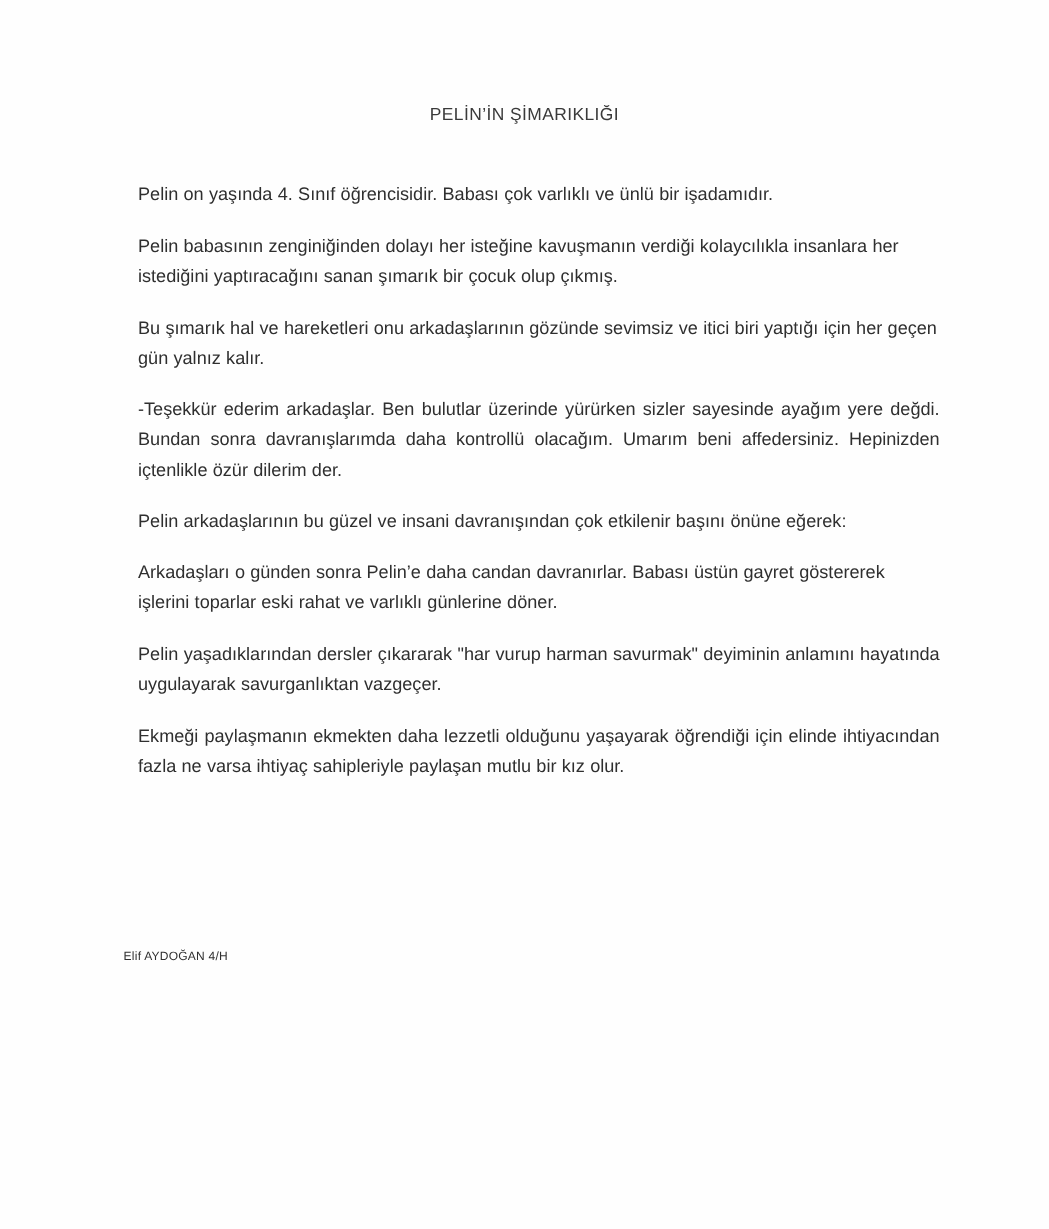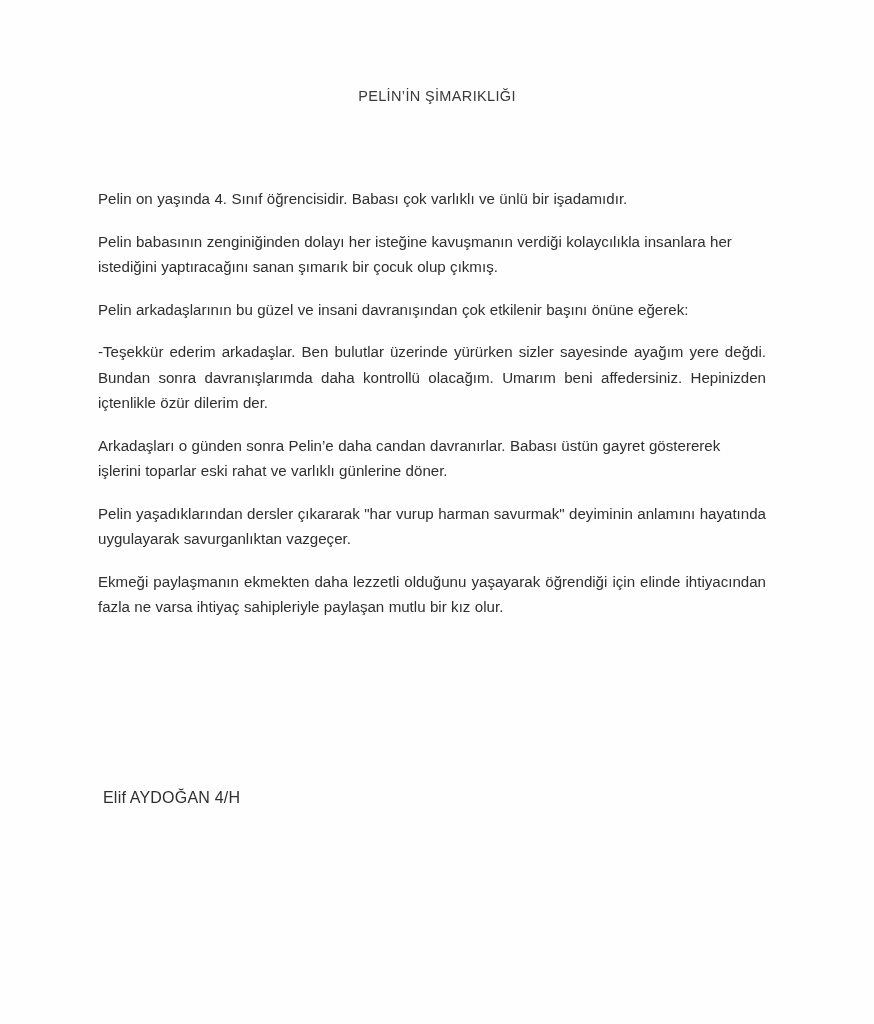--- a/index.html
+++ b/index.html
@@ -46,24 +46,23 @@
     top: 88px;
     text-align: center;
     font-size: 14.5px;
     letter-spacing: 0.35px;
     color: #3a3a3a;
     font-weight: 400;
   }
 
   .body-block {
     position: absolute;
-    left: 98px;
+    left: 115px;
     top: 150px;
     width: 668px;
-    margin-top: 36px;
   }
 
   p.para {
     margin: 0 0 17px 0;
     font-size: 15.1px;
     line-height: 25.5px;
     color: #2f2f2f;
     text-align: justify;
     text-justify: inter-word;
     word-spacing: 0.2px;
@@ -71,39 +70,40 @@
 
   
   p.para.align-left {
     text-align: left;
   }
 
   .signature {
     position: absolute;
     left: 103px;
     top: 787px;
-    font-size: 16px;
+    font-size: 10px;
     line-height: 22px;
     color: #2f2f2f;
     letter-spacing: 0.2px;
   }
 </style>
 </head>
 <body>
 
 <div class="page">
   <div class="content">
 
     <div class="doc-title">PELİN’İN ŞİMARIKLIĞI</div>
 
     <div class="body-block">
       <p class="para align-left">Pelin on yaşında  4. Sınıf öğrencisidir. Babası çok varlıklı ve ünlü bir işadamıdır.</p>
       <p class="para align-left">Pelin babasının zenginiğinden dolayı her isteğine kavuşmanın verdiği kolaycılıkla insanlara her istediğini yaptıracağını sanan şımarık bir çocuk olup çıkmış.</p>
+      <p class="para align-left">Bu şımarık hal ve hareketleri onu arkadaşlarının gözünde sevimsiz ve itici biri yaptığı için her geçen gün yalnız kalır.</p>
+      <p class="para">-Teşekkür ederim arkadaşlar. Ben bulutlar üzerinde yürürken sizler sayesinde ayağım yere değdi. Bundan sonra davranışlarımda daha kontrollü olacağım. Umarım beni affedersiniz. Hepinizden içtenlikle özür dilerim der.</p>
       <p class="para align-left">Pelin arkadaşlarının bu güzel ve insani davranışından çok etkilenir başını önüne eğerek:</p>
-      <p class="para">-Teşekkür ederim arkadaşlar. Ben bulutlar üzerinde yürürken sizler sayesinde ayağım yere değdi. Bundan sonra davranışlarımda daha kontrollü olacağım. Umarım beni affedersiniz. Hepinizden içtenlikle özür dilerim der.</p>
       <p class="para align-left">Arkadaşları o günden sonra Pelin’e daha candan davranırlar. Babası üstün gayret göstererek işlerini toparlar eski rahat ve varlıklı günlerine döner.</p>
       <p class="para">Pelin yaşadıklarından dersler çıkararak "har vurup harman savurmak" deyiminin anlamını hayatında uygulayarak savurganlıktan vazgeçer.</p>
       <p class="para">Ekmeği paylaşmanın ekmekten daha lezzetli olduğunu yaşayarak öğrendiği için elinde ihtiyacından fazla  ne varsa ihtiyaç sahipleriyle paylaşan mutlu bir kız olur.</p>
     </div>
 
     <div class="signature">Elif AYDOĞAN 4/H</div>
 
   </div>
 </div>
 

